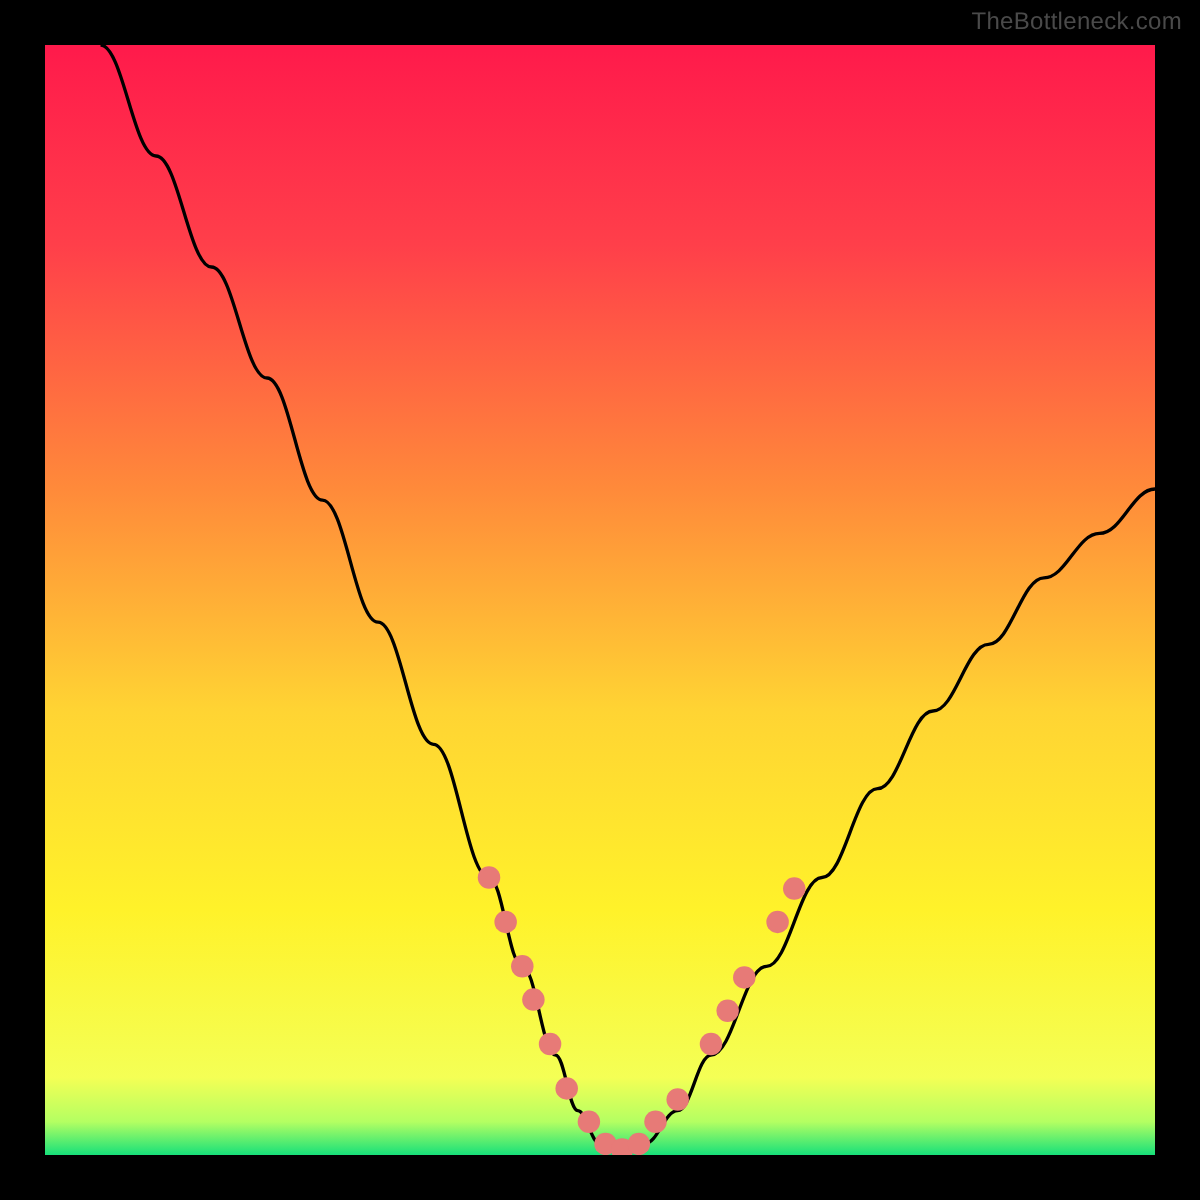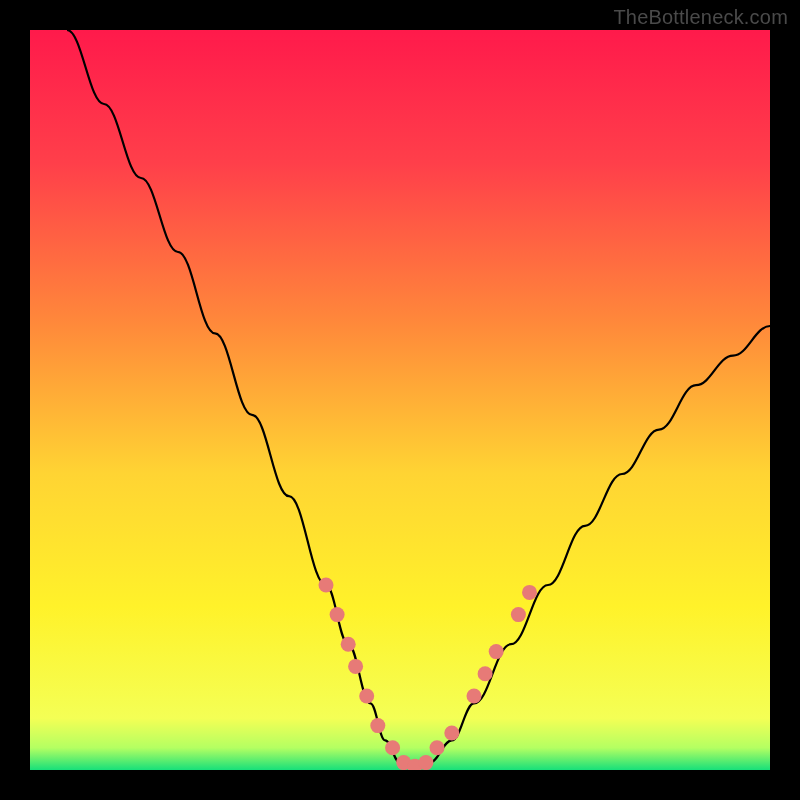--- a/index.html
+++ b/index.html
@@ -24,21 +24,21 @@
     left: 0;
     top: 0;
     width: 740px;
     height: 740px;
   }
   .watermark {
     position: absolute;
     top: 6px;
     right: 12px;
     color: #4a4a4a;
-    font-size: 20px;
+    font-size: 16px;
     font-weight: 500;
     letter-spacing: 0.2px;
     z-index: 10;
   }
   svg { display: block; }
 </style>
 </head>
 <body>
 
 <div class="watermark">TheBottleneck.com</div>

